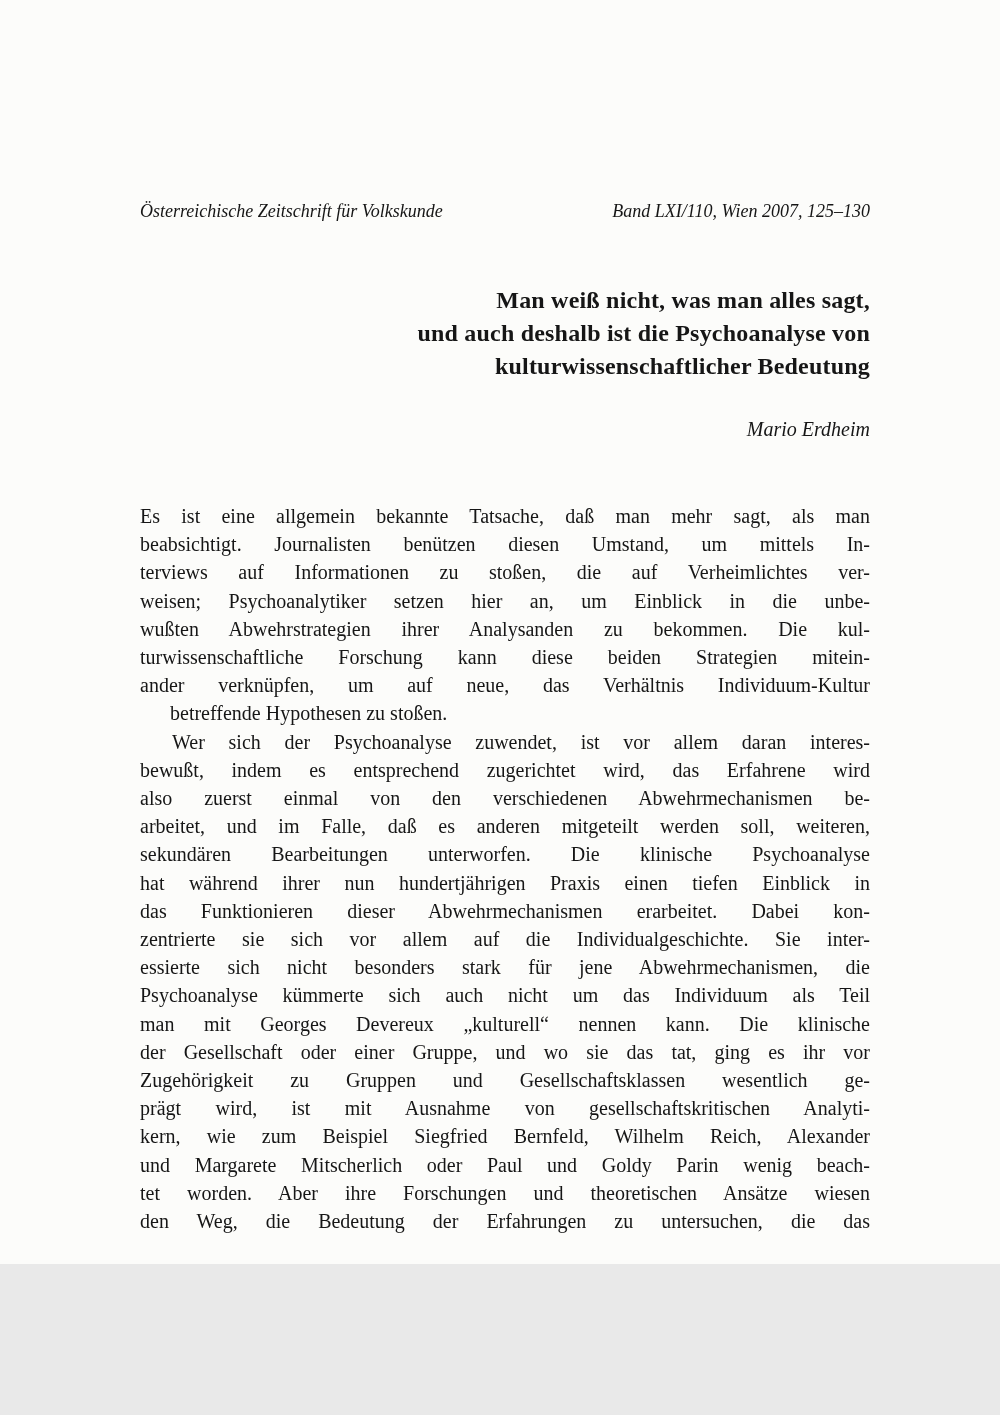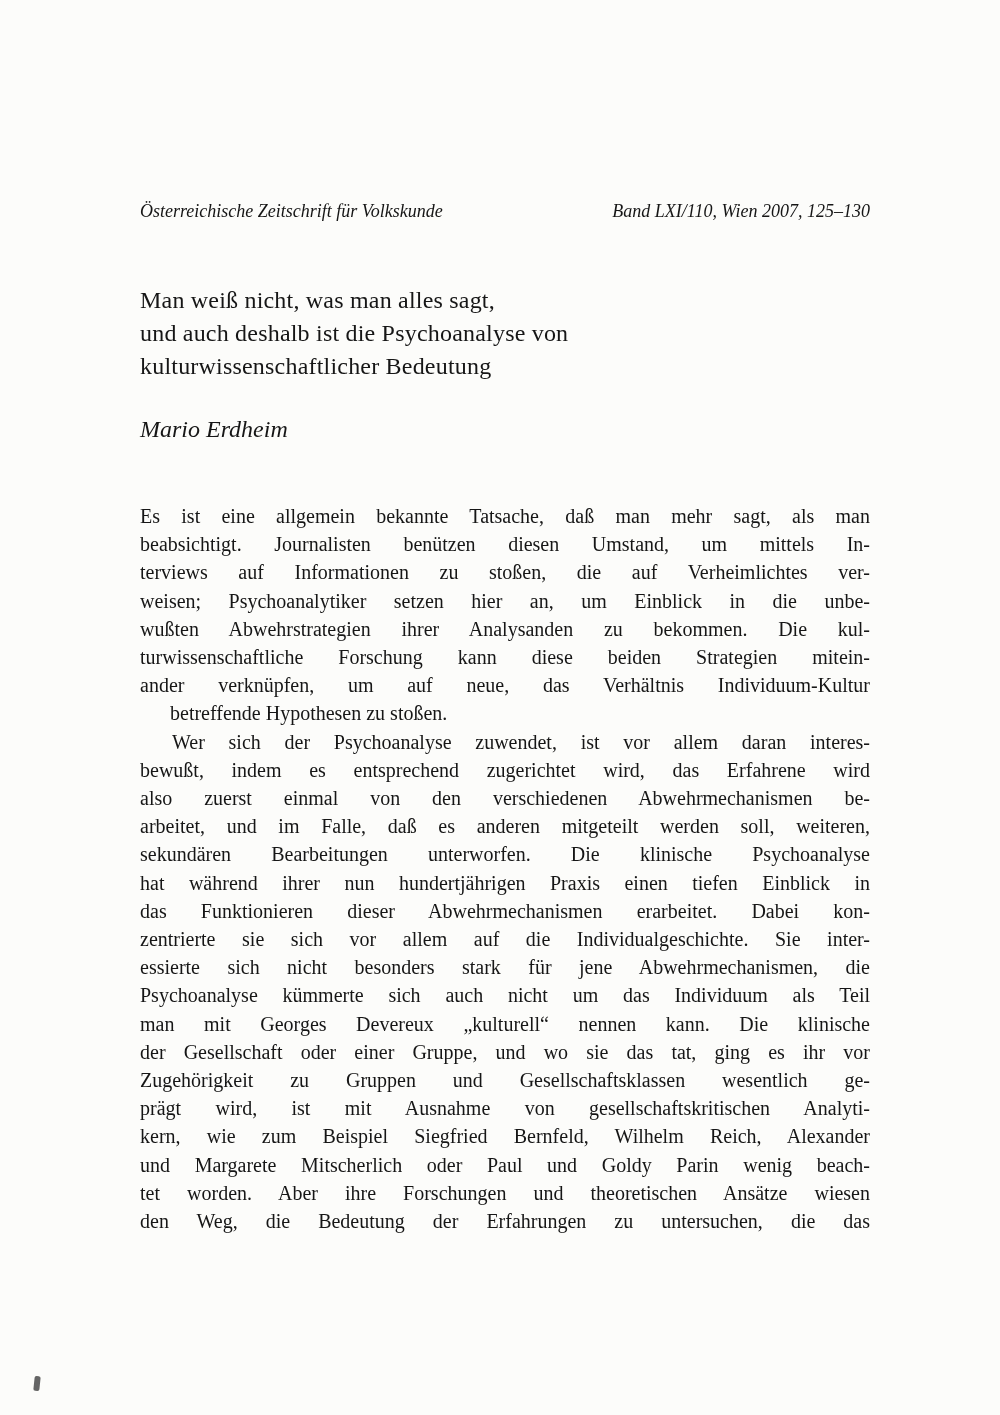--- a/index.html
+++ b/index.html
@@ -8,21 +8,21 @@
   }
   body {
     width: 1000px;
     height: 1415px;
     background: #e9e9e9;
     font-family: "Liberation Serif", "DejaVu Serif", serif;
   }
   .page {
     position: relative;
     width: 1000px;
-    height: 1415px;
+    height: 1264px;
     background: #fcfcfa;
     color: #161616;
     overflow: hidden;
   }
   .journal-header {
     position: absolute;
     left: 140px;
     top: 200px;
     width: 730px;
     display: flex;
@@ -31,35 +31,35 @@
     font-size: 18px;
     line-height: 22px;
     white-space: nowrap;
   }
   .title {
     position: absolute;
     left: 140px;
     top: 284px;
     width: 730px;
     margin: 0;
-    text-align: left;
-    font-weight: normal;
+    text-align: right;
+    font-weight: bold;
     font-size: 24px;
     line-height: 33px;
     letter-spacing: 0.2px;
   }
   .title-line { display: block; }
   .author {
     position: absolute;
     left: 140px;
     top: 417px;
     width: 730px;
-    text-align: left;
+    text-align: right;
     font-style: italic;
-    font-size: 24px;
+    font-size: 20px;
     line-height: 24px;
   }
   .article-body {
     position: absolute;
     left: 140px;
     top: 502px;
     width: 730px;
     font-size: 20px;
   }
   .paragraph { margin: 0; }

